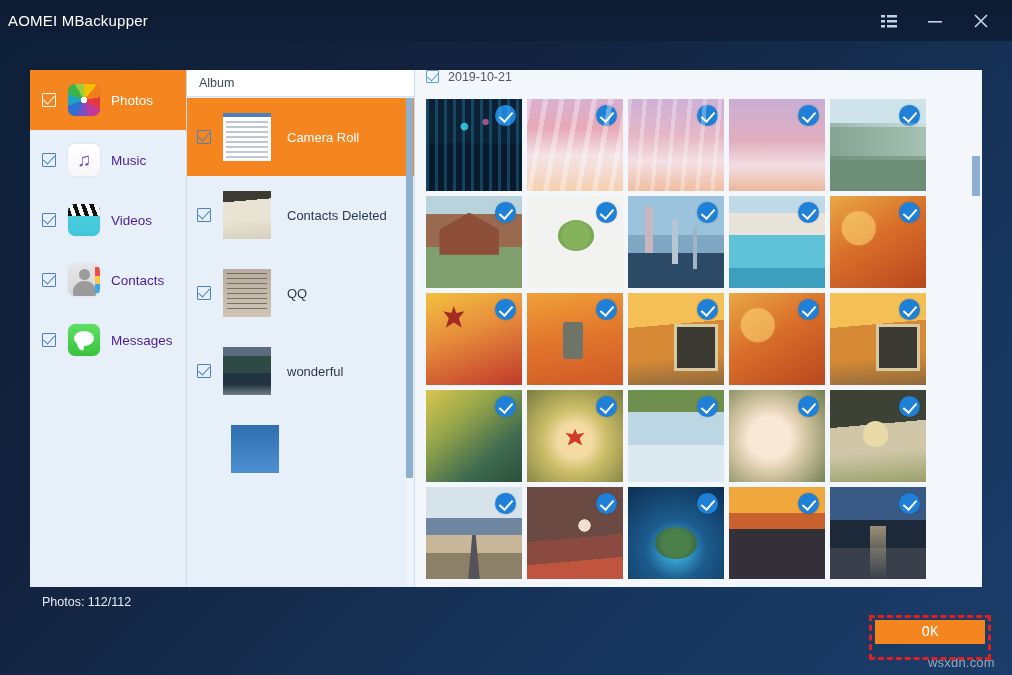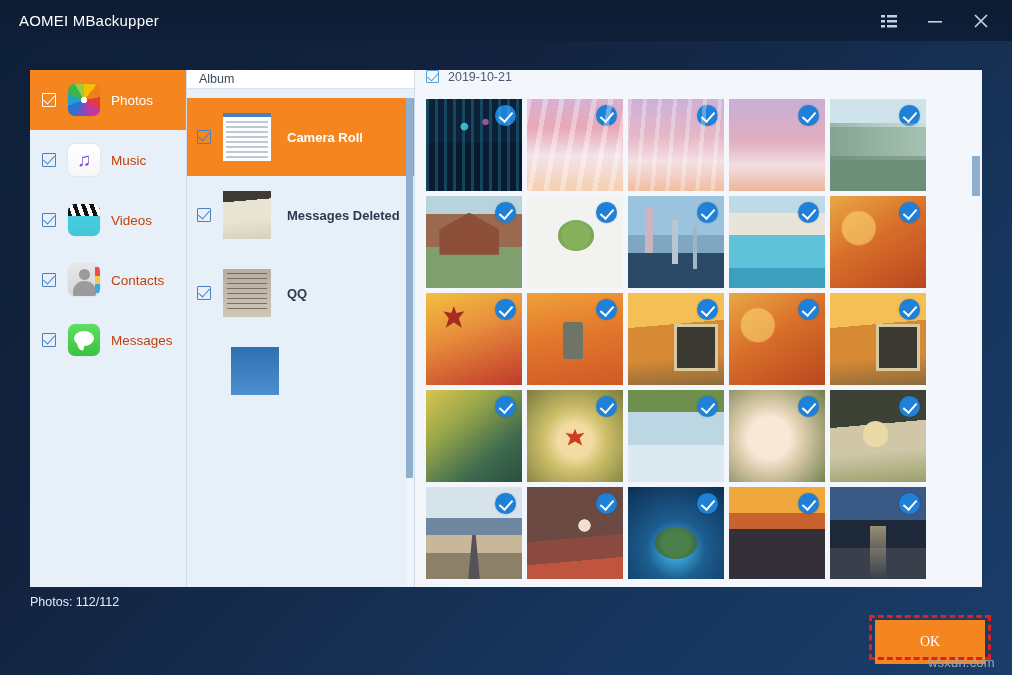--- a/index.html
+++ b/index.html
@@ -15,21 +15,21 @@
     overflow: hidden;
   }
 
   
   #titlebar {
     position: absolute; left: 0; top: 0; width: 1012px; height: 41px;
     background: linear-gradient(180deg,#0d1c33 0%, #101f38 100%);
     display: flex; align-items: center;
   }
   #app-title {
-    margin-left: 19px;
+    margin-left: 8px;
     color: #ffffff;
     font-size: 15px;
     letter-spacing: .2px;
   }
   #win-controls {
     position: absolute; right: 8px; top: 0; height: 41px;
     display: flex; align-items: center; gap: 20px; padding-right: 10px;
   }
   .wc-btn {
     width: 26px; height: 26px;
@@ -59,21 +59,21 @@
   .cat-row {
     height: 60px;
     display: flex; align-items: center;
     padding-left: 12px;
     cursor: pointer;
     position: relative;
   }
   .cat-row.active { background: #f5861f; text-align: right; }
   .cat-row.active .cat-label { color: #ffffff; }
   .cat-label {
-    font-size: 13.5px; color: #c2410c;
+    font-size: 13.5px; color: #4c1d95;
     margin-left: 11px;
   }
   .cbox {
     width: 14px; height: 14px; flex: none;
     border: 1.4px solid #4a82bd;
     background: transparent;
     position: relative;
     border-radius: 1px;
   }
   .cat-row.active .cbox { border-color: #ffffff; }
@@ -139,21 +139,21 @@
 
   
   #albums {
     width: 228px; height: 517px; flex: none;
     background: #e7eff8;
     border-right: 1px solid #cfdcea;
     position: relative;
     overflow: hidden;
   }
   #album-header {
-    height: 19px; background: #ffffff;
+    height: 27px; background: #ffffff;
     border-bottom: 1px solid #d9e3ee;
     display: flex; align-items: center;
     padding-left: 12px;
     font-size: 12.5px; color: #3b4a5c;
   }
   #album-list { position: absolute; top: 28px; left: 0; right: 0; bottom: 0; }
   .alb-row {
     height: 78px;
     display: flex; align-items: center;
     padding-left: 10px;
@@ -162,21 +162,21 @@
   }
   .alb-row.active { background: #f5861f; }
   .alb-row.active .alb-label { color: #ffffff; }
   .alb-thumb {
     width: 48px; height: 48px; flex: none;
     margin-left: 12px;
     overflow: hidden;
     position: relative;
     background: #cfd4d8;
   }
-  .alb-label { font-size: 13px; color: #2b3a4c; margin-left: 16px; font-weight: bold; }
+  .alb-label { font-size: 13px; color: #2b3a4c; margin-left: 16px; }
   .th-cameraroll { background: linear-gradient(180deg,#4a7fc0 0 9%, #fdfdfd 9% 100%); }
   .th-cameraroll::after {
     content:""; position:absolute; left:3px; top:8px; right:3px; bottom:3px;
     background:
       repeating-linear-gradient(180deg, rgba(180,190,205,.85) 0 1.5px, transparent 1.5px 5px);
   }
   .th-video { background: #fdf3f3; }
   .th-video .disc {
     position:absolute; right:4px; top:9px; width:30px; height:30px;
     border-radius:50%; background: radial-gradient(circle,#fff 0 13%, #1b1b1b 14% 100%);
@@ -309,37 +309,37 @@
   .t-planet { background: radial-gradient(circle at 50% 68%, #3aa9d8 0 10%, #1c5c8e 38%, #0d2f52 100%); }
   .t-planet::after{content:"";position:absolute;left:28%;top:44%;width:44%;height:34%;
     border-radius:50%; background: radial-gradient(circle,#4a7f4a 0 50%, #2c5a3c 100%);}
   .t-sunset { background: linear-gradient(180deg,#f0a83c 0 28%, #c9622f 28% 46%, #33303a 46% 100%); }
   .t-street { background: linear-gradient(180deg,#3a5a86 0 36%, #1d2838 36% 66%, #39404c 66% 100%); }
   .t-street::after{content:"";position:absolute;left:42%;top:42%;width:16%;height:58%;
     background: linear-gradient(180deg, rgba(255,225,170,.55), rgba(255,225,170,0));}
 
   
   #status-text {
-    position: absolute; left: 30px; top: 595px;
+    position: absolute; left: 42px; top: 595px;
     color: #e4ecf6; font-size: 12.5px;
   }
   #ok-wrap {
     position: absolute; left: 869px; top: 615px;
     width: 122px; height: 45px;
   }
   #ok-button {
     position: absolute; left: 6px; top: 5px;
-    width: 110px; height: 44px;
+    width: 110px; height: 24px;
     background: #f5861f;
     color: #ffffff;
     font-size: 14px;
     display: flex; align-items: center; justify-content: center;
     cursor: pointer;
     border: none;
-    font-family: Liberation Serif, serif;
+    font-family: Liberation Mono, monospace;
   }
   #ok-highlight {
     position: absolute; inset: 0;
     border: 3px dashed #e02020;
     pointer-events: none;
   }
   #watermark {
     position: absolute; left: 928px; top: 655px;
     color: #9aa8ba; font-size: 13px;
     letter-spacing: .2px;
@@ -430,30 +430,35 @@
         <div class="alb-row active">
           <span class="cbox"></span>
           <span class="alb-thumb th-cameraroll"></span>
           <span class="alb-label">Camera Roll</span>
         </div>
 
 
         <div class="alb-row">
           <span class="cbox"></span>
           <span class="alb-thumb th-deleted"></span>
-          <span class="alb-label">Messages Deleted</span>
+          <span class="alb-label">Contacts Deleted</span>
         </div>
 
         <div class="alb-row">
           <span class="cbox"></span>
           <span class="alb-thumb th-qq"></span>
           <span class="alb-label">QQ</span>
         </div>
 
 
+        <div class="alb-row">
+          <span class="cbox"></span>
+          <span class="alb-thumb th-wonderful"></span>
+          <span class="alb-label">wonderful</span>
+        </div>
 
         <div class="alb-row">
           <span class="alb-thumb th-next" style="margin-left:34px"></span>
         </div>
 
       </div>
 
       <div id="alb-scrollbar">
         <div id="alb-thumb-bar"></div>
       </div>

